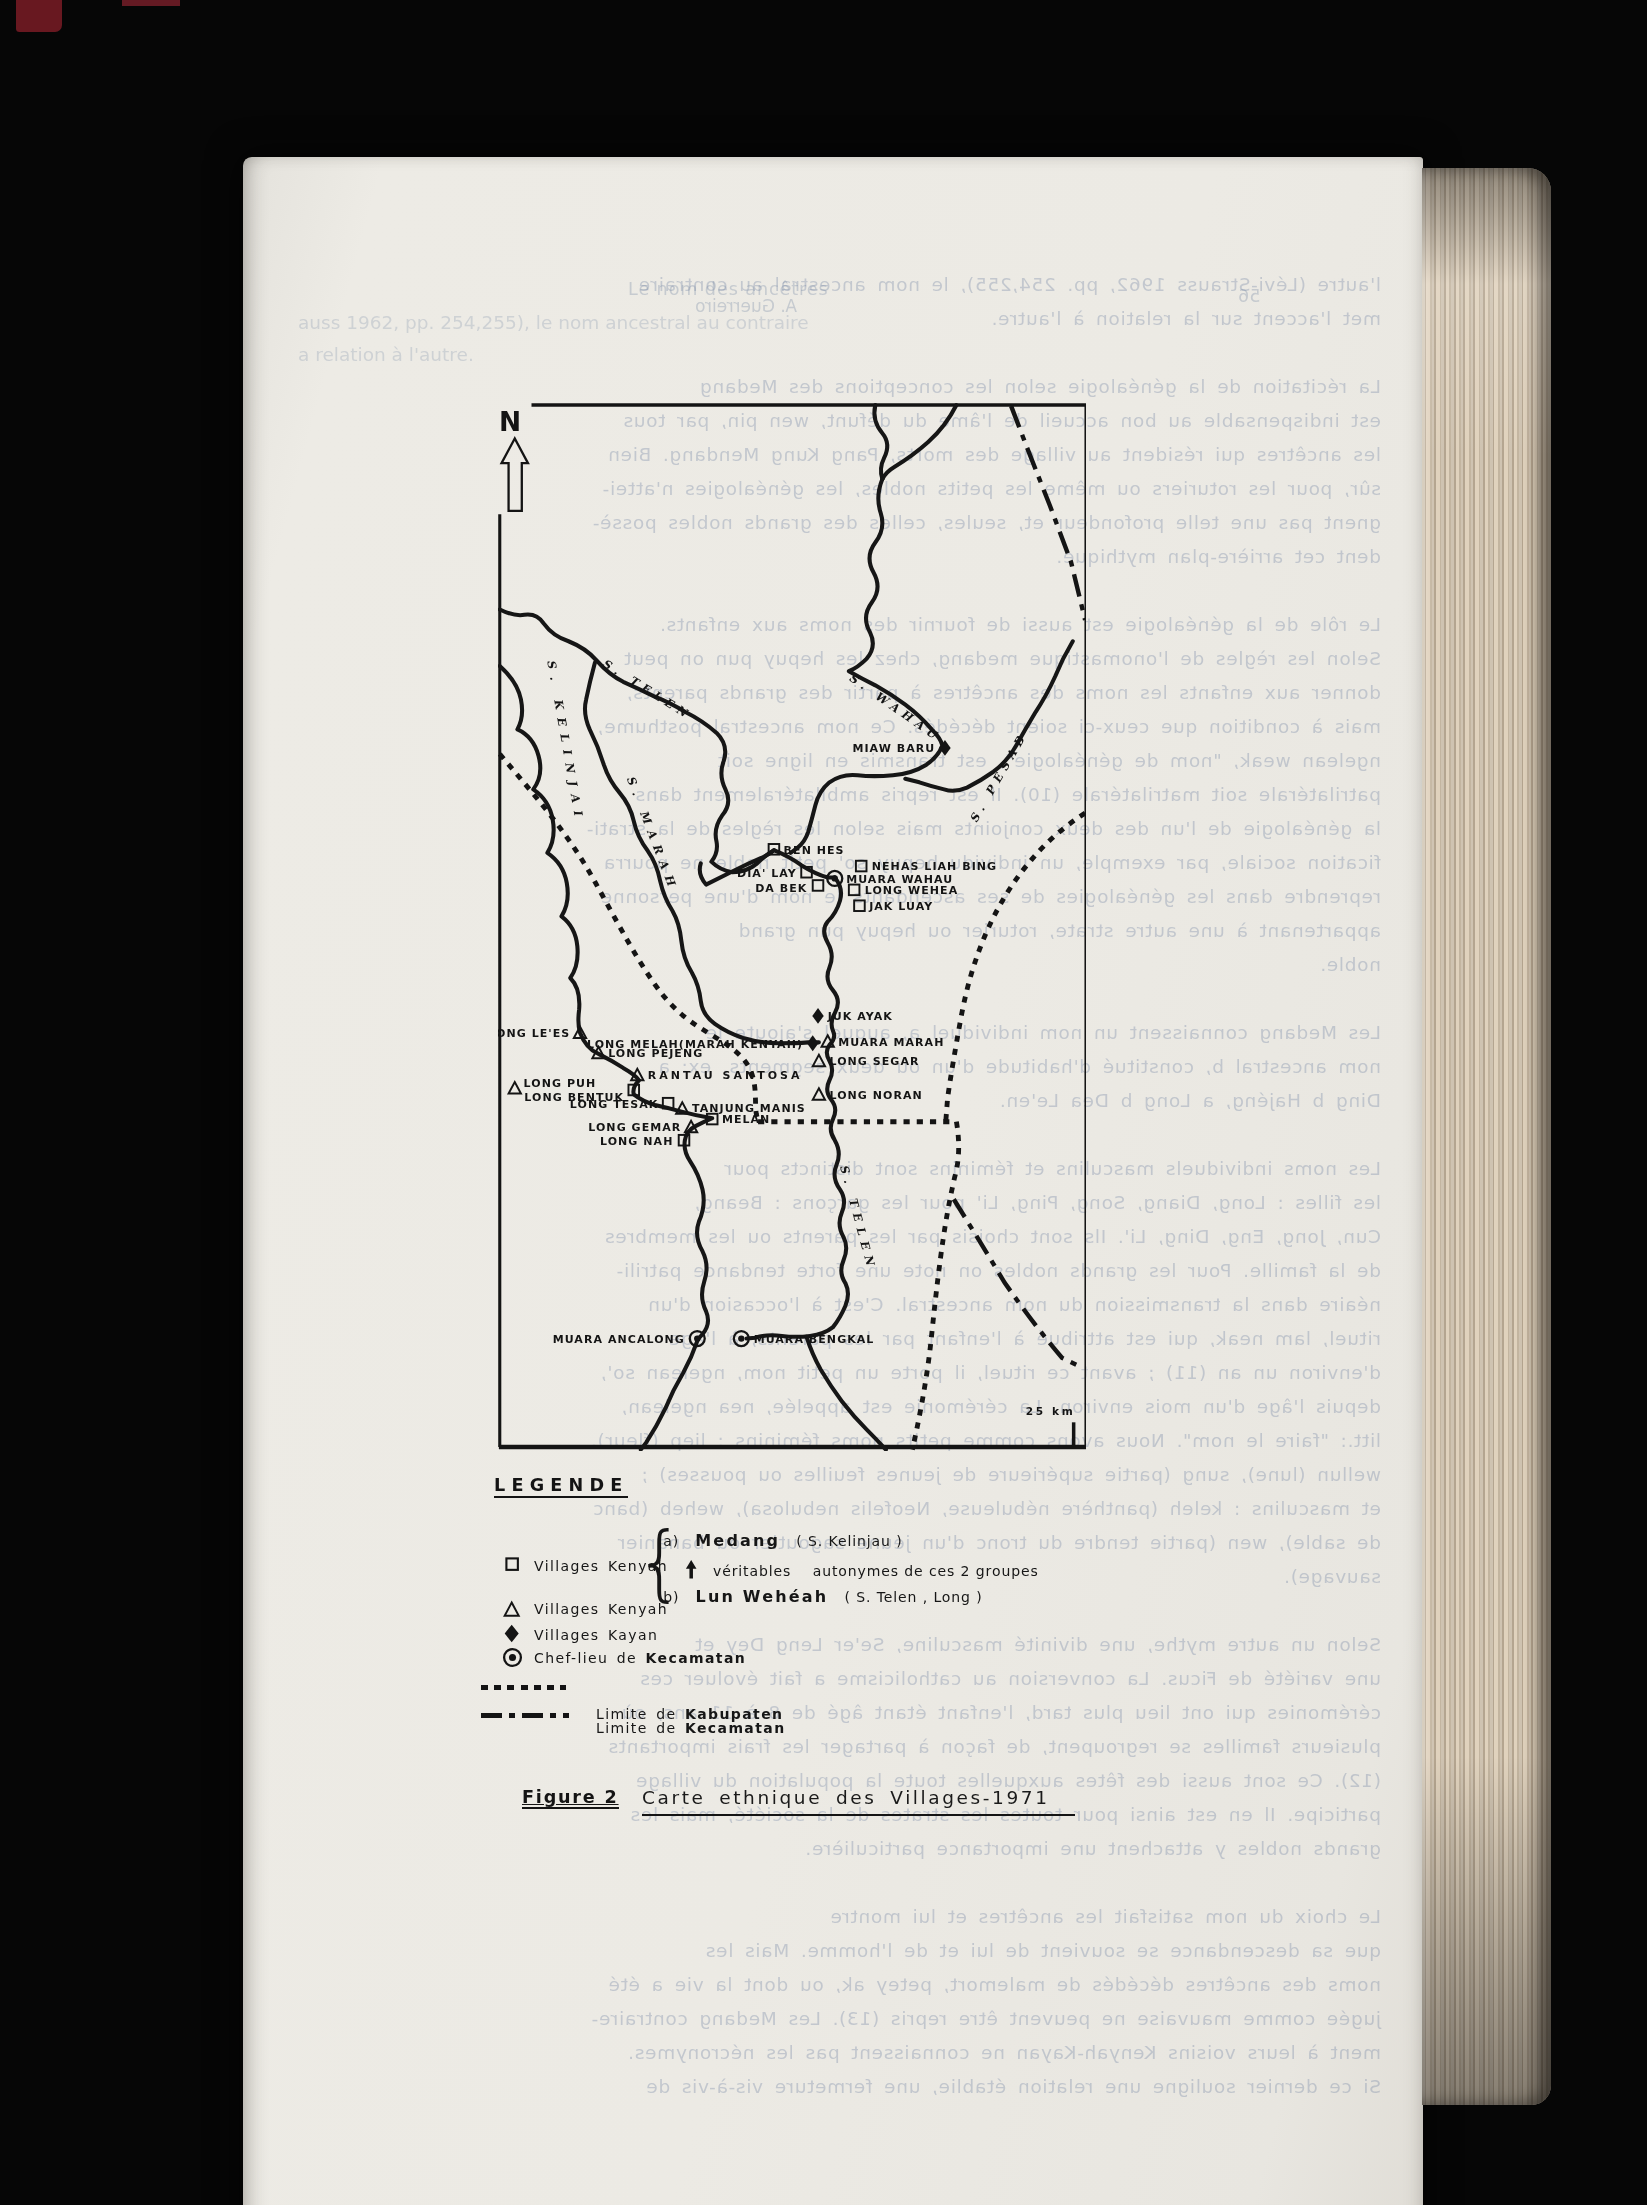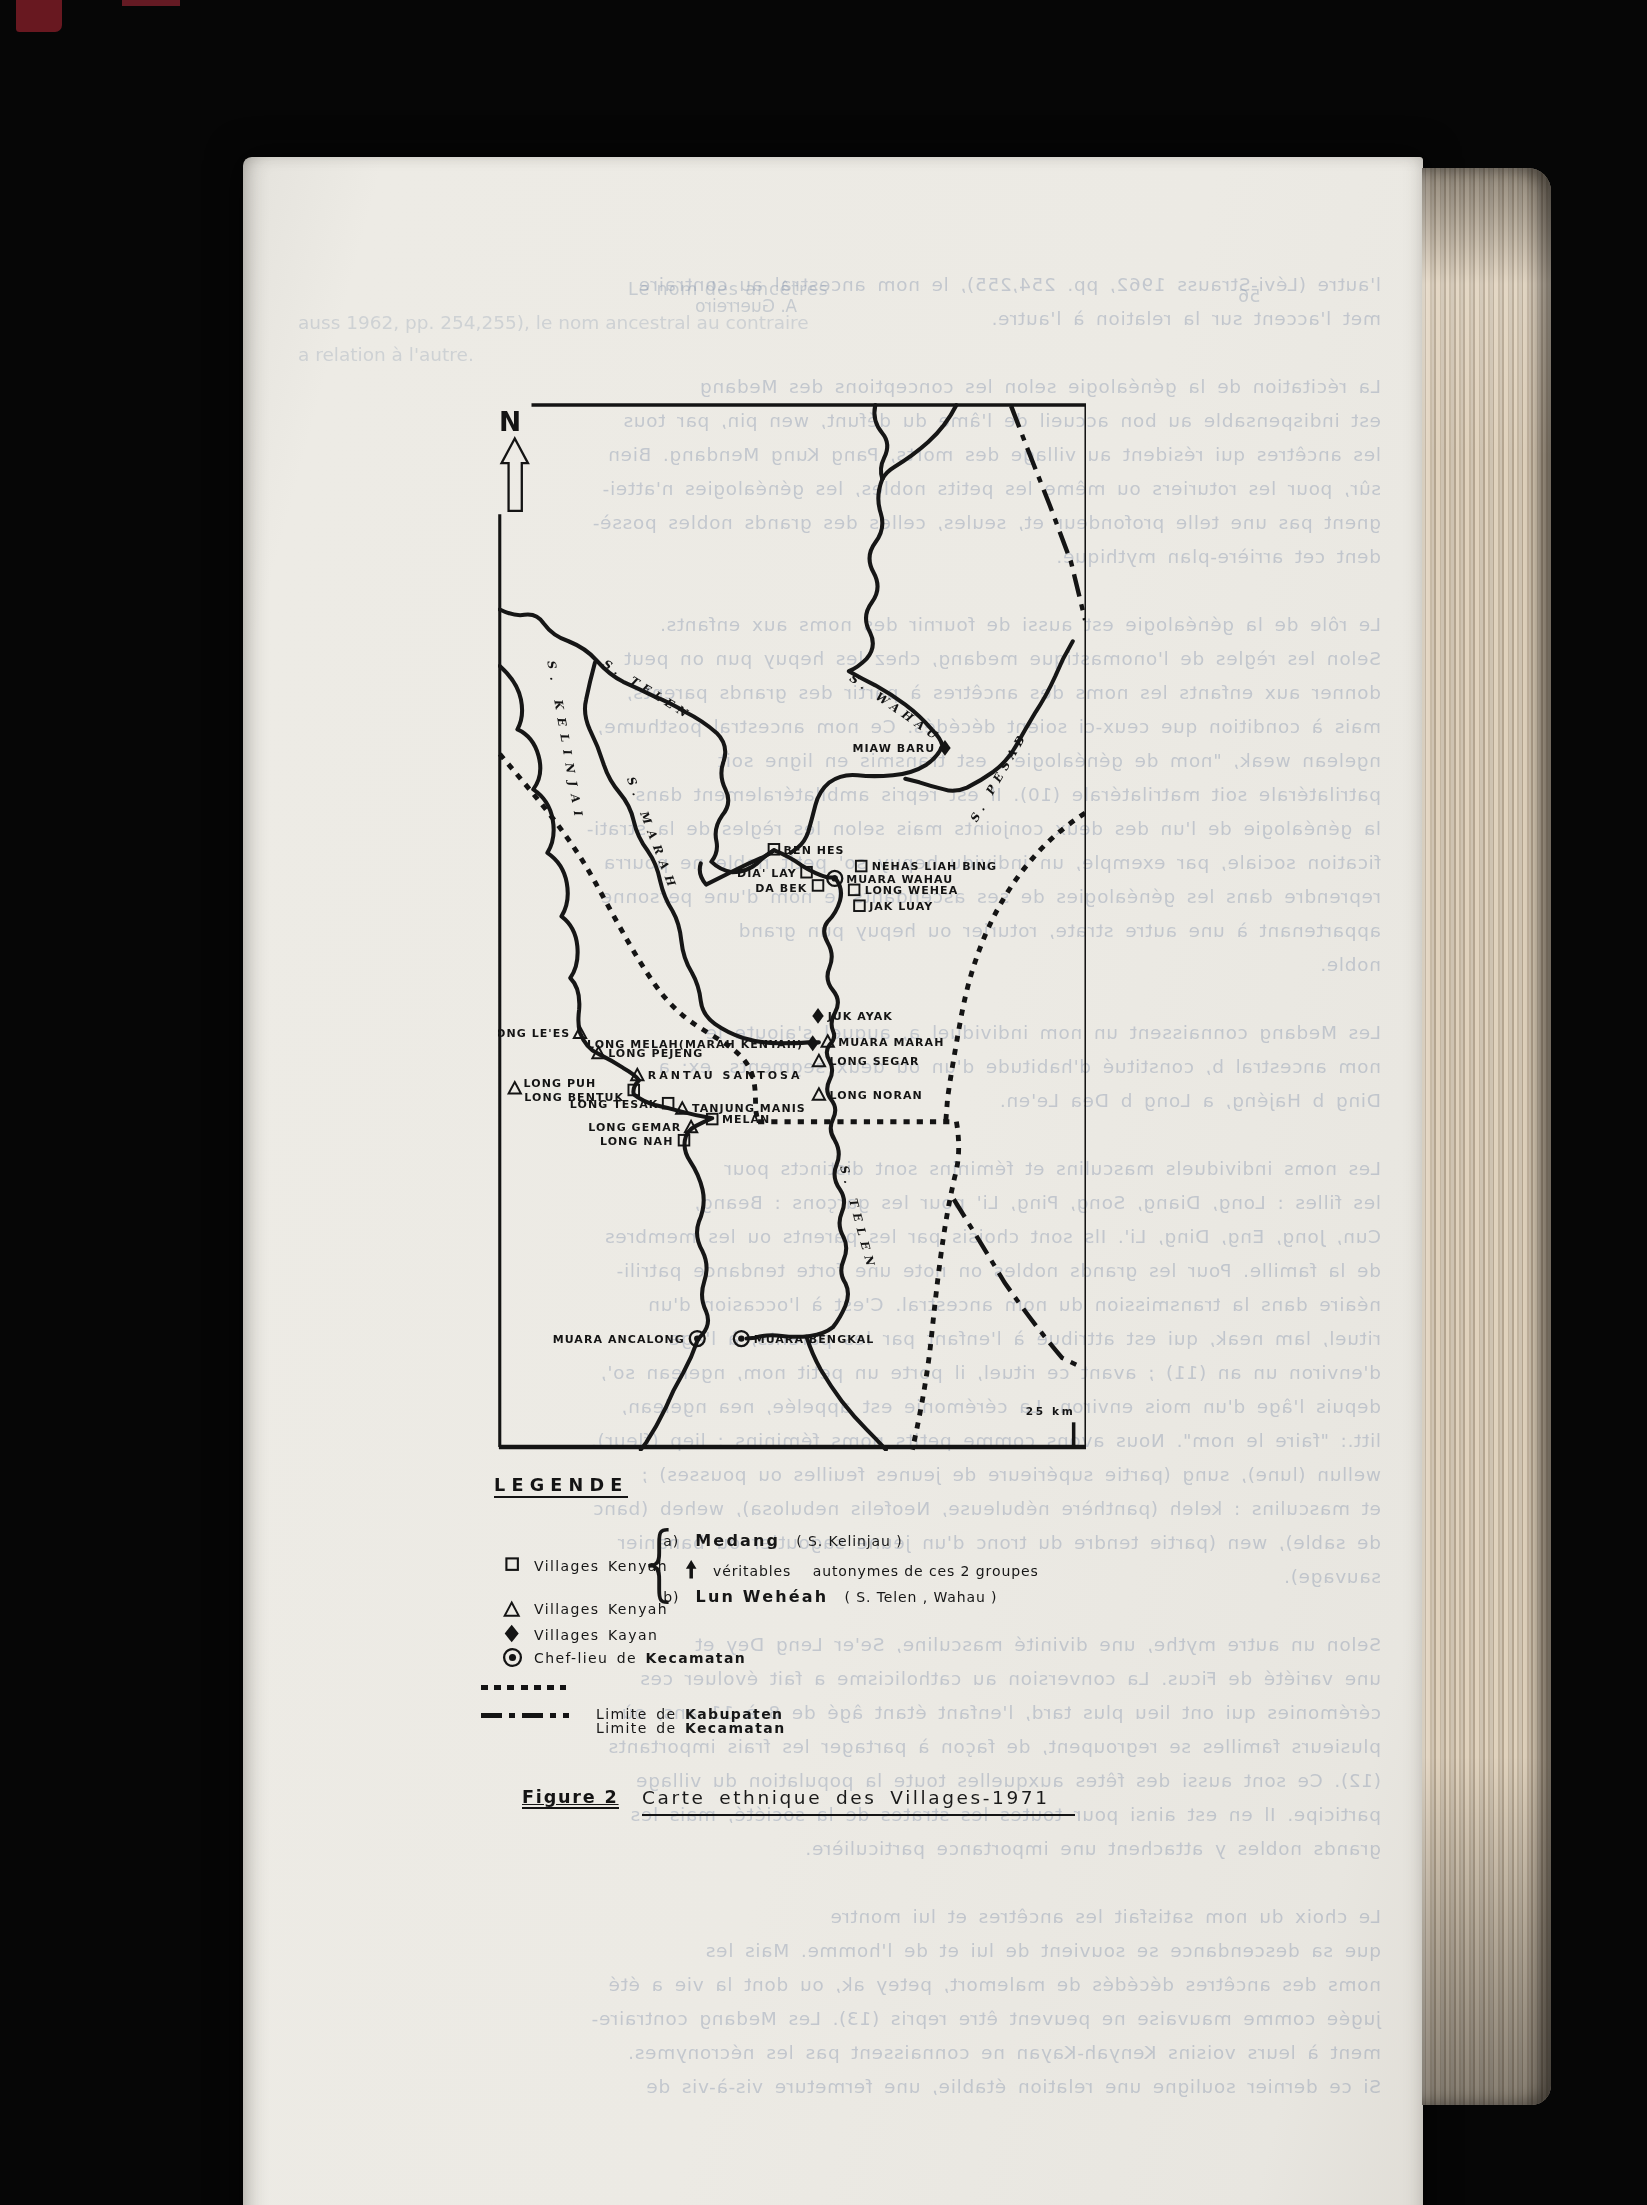--- a/index.html
+++ b/index.html
@@ -361,21 +361,21 @@
     <div class="lg-row" style="left:26.5px;top:29px;">
       <svg width="12.4" height="19.4" style="vertical-align:-3.5px;" viewBox="0 0 14 22">
         <path d="M7,0 L13,10 L9,10 L9,21 L5,21 L5,10 L1,10 Z" fill="#141414"></path>
       </svg>&nbsp;&nbsp;
       <span>véritables</span>&nbsp;&nbsp;&nbsp;
       <span>autonymes de ces 2 groupes</span>
     </div>
     <div class="lg-row" style="left:5.3px;top:56px;">
       <span>b)</span>&nbsp;&nbsp;
       <span class="lg-name">Lun Wehéah</span>&nbsp;&nbsp;
-      <span>( S. Telen , Wahau )</span>
+      <span>( S. Telen , Long )</span>
     </div>
   </div>
 
   <div class="caption-figure">Figure 2</div>
   <div class="caption-title">Carte ethnique des Villages-1971</div>
 
 </div>
 
 <div class="fore-edge">
     <div class="sheen"></div>

